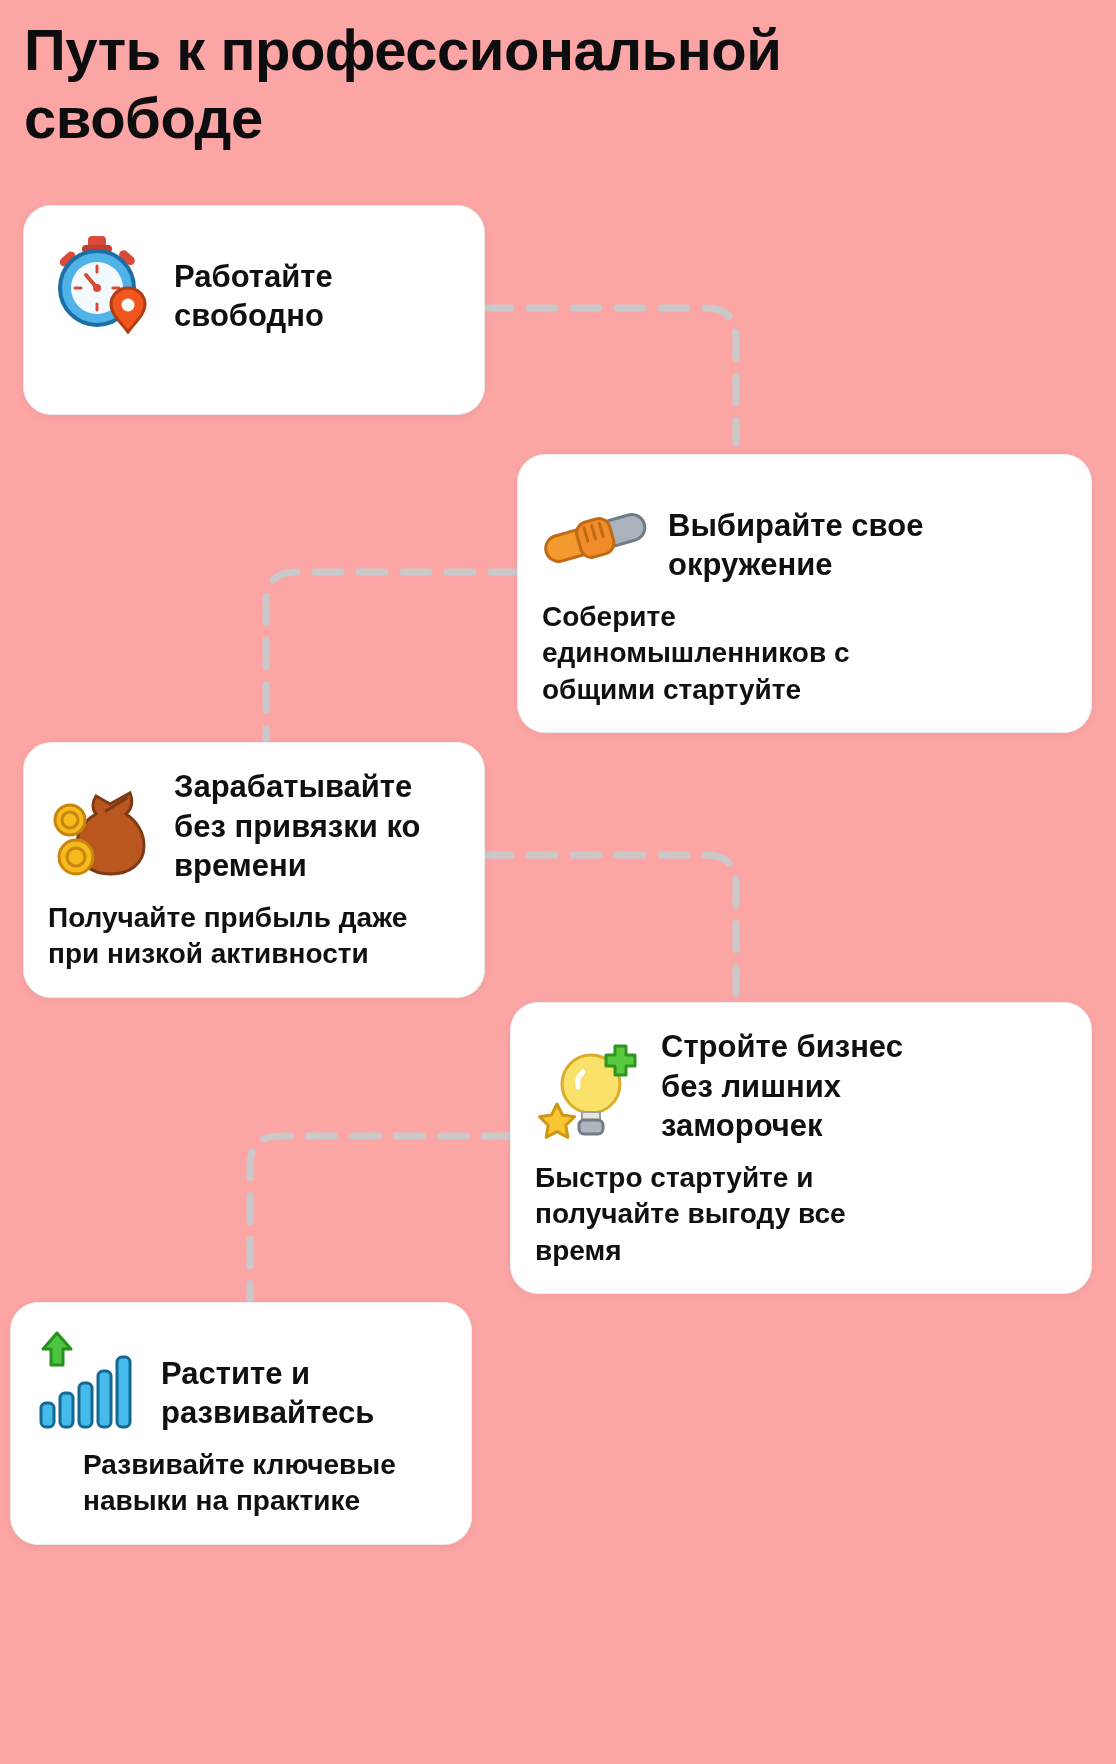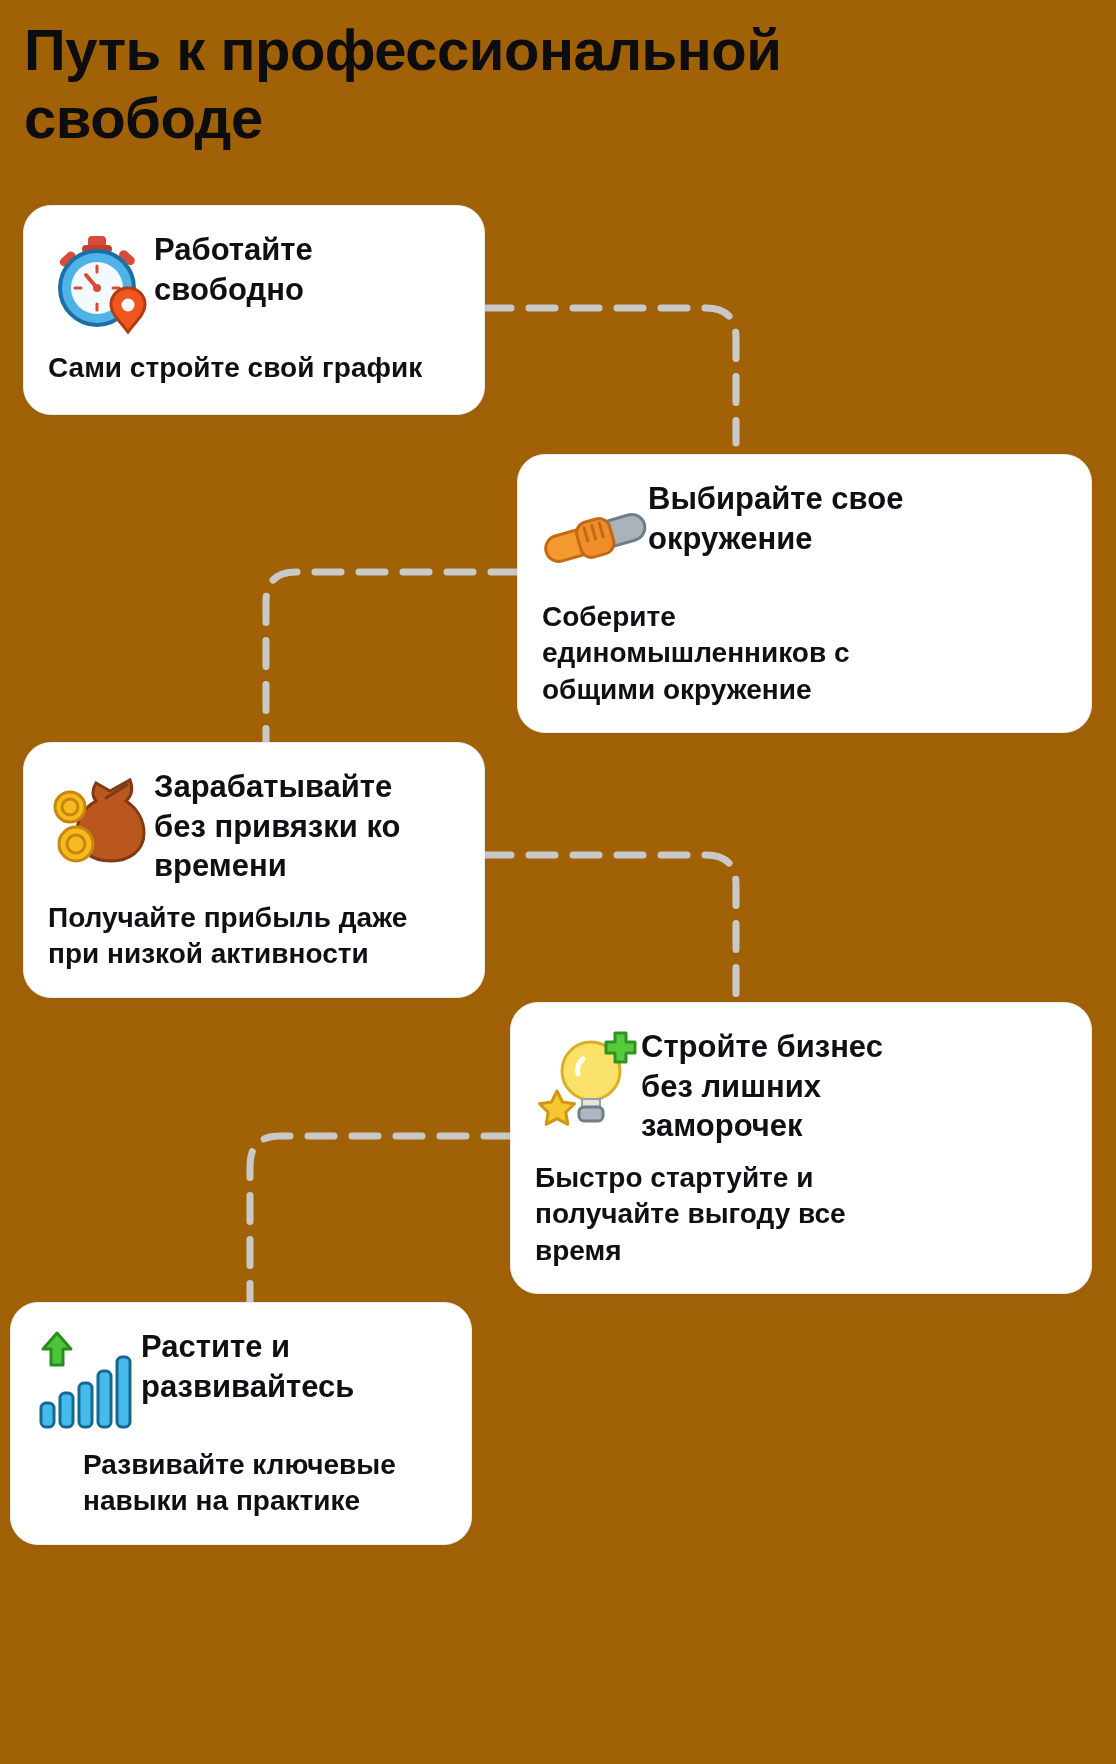--- a/index.html
+++ b/index.html
@@ -3,21 +3,21 @@
 <meta charset="utf-8">
 <style>
   * { margin: 0; padding: 0; box-sizing: border-box; }
   html, body { background: #f1f1f2; }
   body { font-family: "Liberation Sans", sans-serif; color: #101014; }
 
   .canvas {
     position: relative;
     width: 1116px;
     height: 1764px;
-    background: #a16207;
+    background: #fca5a5;
     overflow: hidden;
   }
 
   .page-title {
     position: absolute;
     left: 24px;
     top: 16px;
     max-width: 920px;
     font-size: 58px;
     font-weight: bold;
@@ -50,21 +50,21 @@
     box-shadow: 0 2px 8px rgba(0,0,0,0.05);
     padding: 24px;
     z-index: 1;
   }
   .card1 { left: 23px;  top: 205px;  width: 462px; min-height: 210px; }
   .card2 { left: 517px; top: 454px;  width: 575px; min-height: 270px; }
   .card3 { left: 23px;  top: 742px;  width: 462px; min-height: 238px; }
   .card4 { left: 510px; top: 1002px; width: 582px; min-height: 282px; }
   .card5 { left: 10px;  top: 1302px; width: 462px; min-height: 240px; }
 
-  .card-head { display: flex; align-items: flex-start; }
+  .card-head { display: flex; align-items: flex-end; gap: 20px; }
   .icon-wrap { flex: 0 0 auto; width: 106px; height: 106px; }
   .icon-wrap svg { width: 106px; height: 106px; display: block; }
 
   .card-title {
     font-size: 31px;
     font-weight: bold;
     line-height: 1.28;
     color: #101014;
   }
   .card-desc {
@@ -121,42 +121,41 @@
             <line x1="65" y1="58" x2="71" y2="58"></line>
           </g>
           <line x1="49" y1="58" x2="38" y2="45" stroke="#d94a38" stroke-width="4" stroke-linecap="round"></line>
           <circle cx="49" cy="58" r="4" fill="#d94a38"></circle>
           <path d="M80 58 c-10 0 -17 7.5 -17 16.5 c0 9 8.5 16.5 17 27.5 c8.5 -11 17 -18.5 17 -27.5 C97 65.5 90 58 80 58 z" fill="#f0561d" stroke="#b23c12" stroke-width="3"></path>
           <circle cx="80" cy="75" r="6.5" fill="#ffffff"></circle>
         </svg>
       </div>
       <div class="card-title">Работайте свободно</div>
     </div>
-    <div class="card-desc">Сами стройте свой график</div>
   </div>
 
   <div class="card card2">
     <div class="card-head">
       <div class="icon-wrap">
         <svg viewBox="0 0 106 106">
           <g transform="rotate(-16 53 58)">
             <rect x="2" y="46" width="50" height="26" rx="13" fill="#f59a2e" stroke="#c06a14" stroke-width="3"></rect>
             <rect x="54" y="46" width="50" height="26" rx="13" fill="#aab3bc" stroke="#6f7b86" stroke-width="3"></rect>
             <rect x="36" y="41" width="34" height="36" rx="11" fill="#f08c2a" stroke="#c06a14" stroke-width="3"></rect>
             <g stroke="#c06a14" stroke-width="3" stroke-linecap="round">
               <line x1="45" y1="46" x2="45" y2="60"></line>
               <line x1="53" y1="46" x2="53" y2="60"></line>
               <line x1="61" y1="46" x2="61" y2="60"></line>
             </g>
           </g>
         </svg>
       </div>
       <div class="card-title">Выбирайте свое окружение</div>
     </div>
-    <div class="card-desc">Соберите единомышленников с общими окружение</div>
+    <div class="card-desc">Соберите единомышленников с общими стартуйте</div>
   </div>
 
   <div class="card card3">
     <div class="card-head">
       <div class="icon-wrap">
         <svg viewBox="0 0 106 106">
           <path d="M62 24 l20 -11 c3.5 9 1.5 16 -4 21 c12 8 18 20 18 32 c0 18 -15 28 -33 28 c-20 0 -34 -11 -34 -29 c0 -13 7 -24 19 -31 c-4 -5 -4 -12 0 -18 z" fill="#b9571f" stroke="#7e3a12" stroke-width="3"></path>
           <path d="M58 31 q11 -7 21 -13" stroke="#7e3a12" stroke-width="3" fill="none" stroke-linecap="round"></path>
           <circle cx="22" cy="40" r="15" fill="#f6b91e" stroke="#c8860d" stroke-width="3"></circle>
           <circle cx="22" cy="40" r="8" fill="none" stroke="#c8860d" stroke-width="3"></circle>

